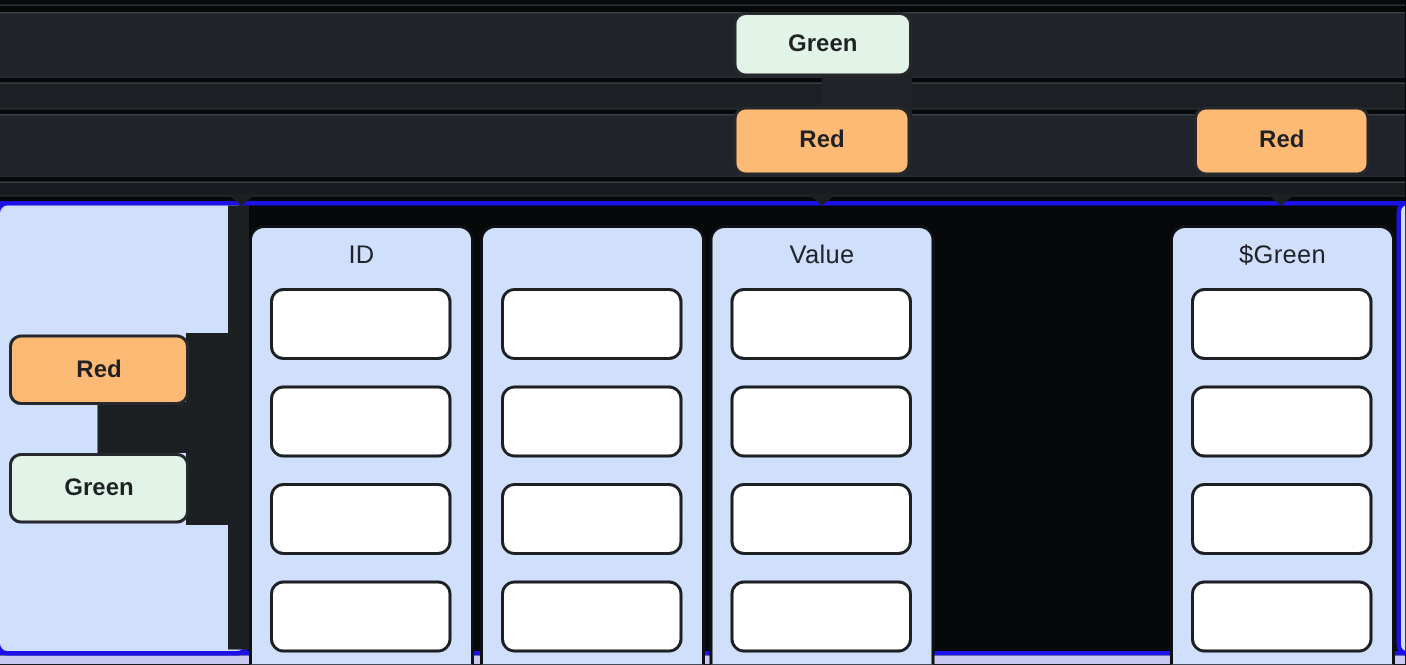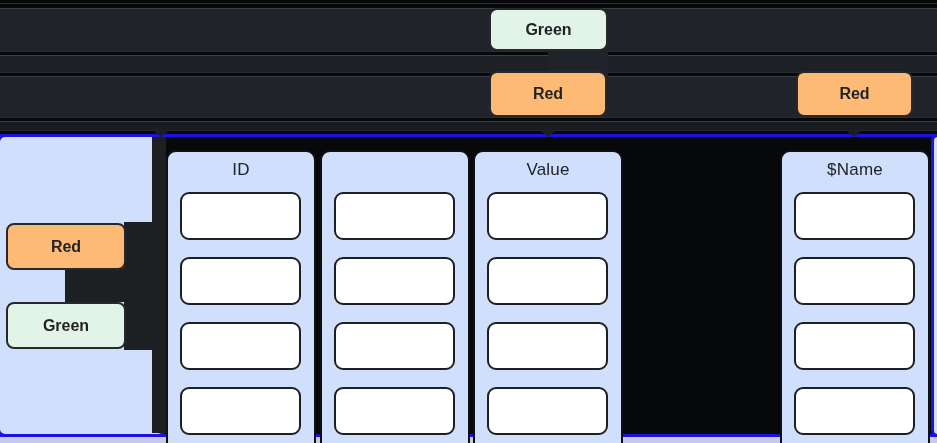--- a/index.html
+++ b/index.html
@@ -132,21 +132,21 @@
     <div class="cell-box r4"></div>
   </div>
   <div class="column col-name">
     <div class="col-header">Value</div>
     <div class="cell-box r1"></div>
     <div class="cell-box r2"></div>
     <div class="cell-box r3"></div>
     <div class="cell-box r4"></div>
   </div>
   <div class="column col-value">
-    <div class="col-header">$Name</div>
+    <div class="col-header">$Green</div>
     <div class="cell-box r1"></div>
     <div class="cell-box r2"></div>
     <div class="cell-box r3"></div>
     <div class="cell-box r4"></div>
   </div>
 
   <div class="right-sliver"></div>
 
   <div class="badge badge-green tag-lane-green">Green</div>
   <div class="badge badge-red tag-lane-red-1">Red</div>

